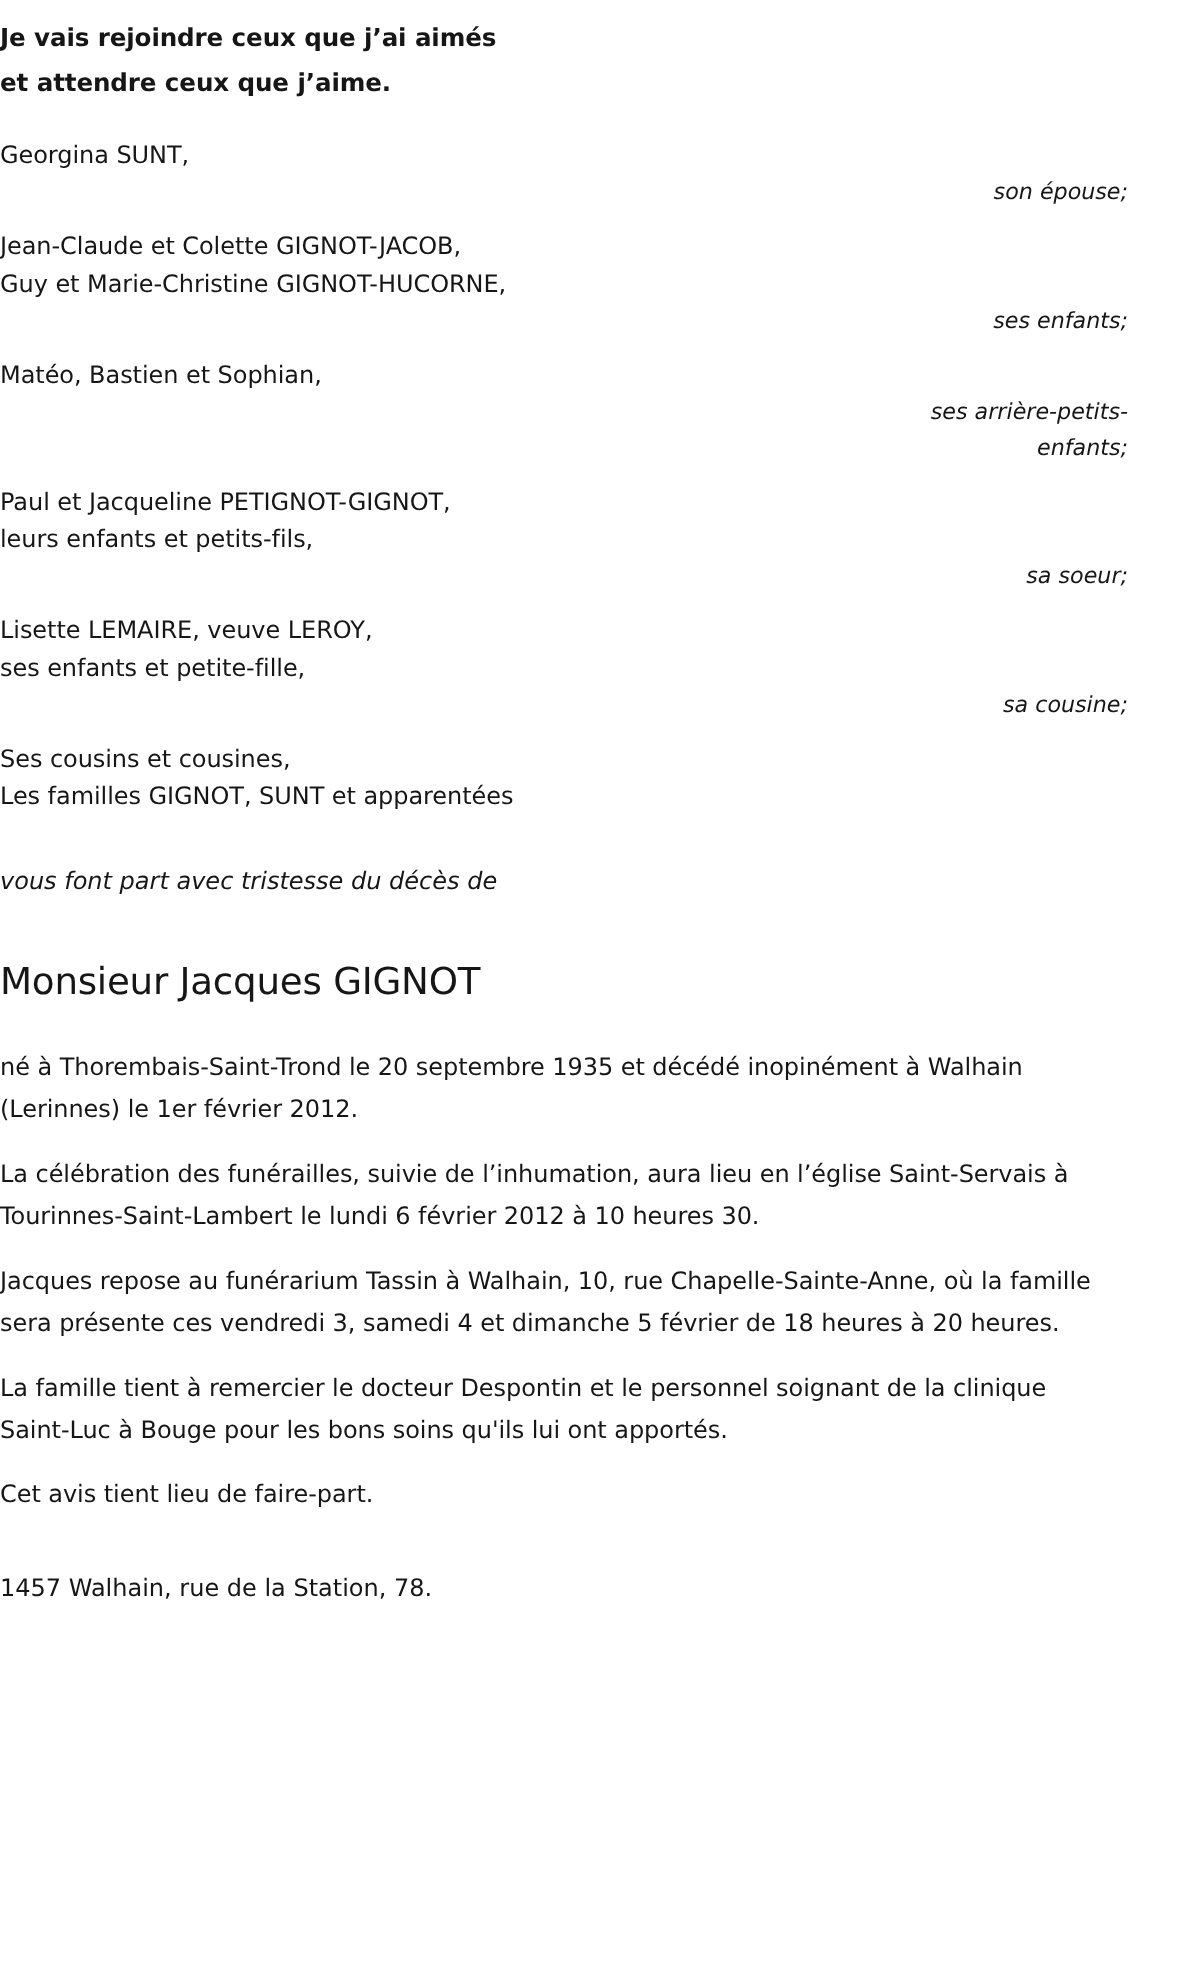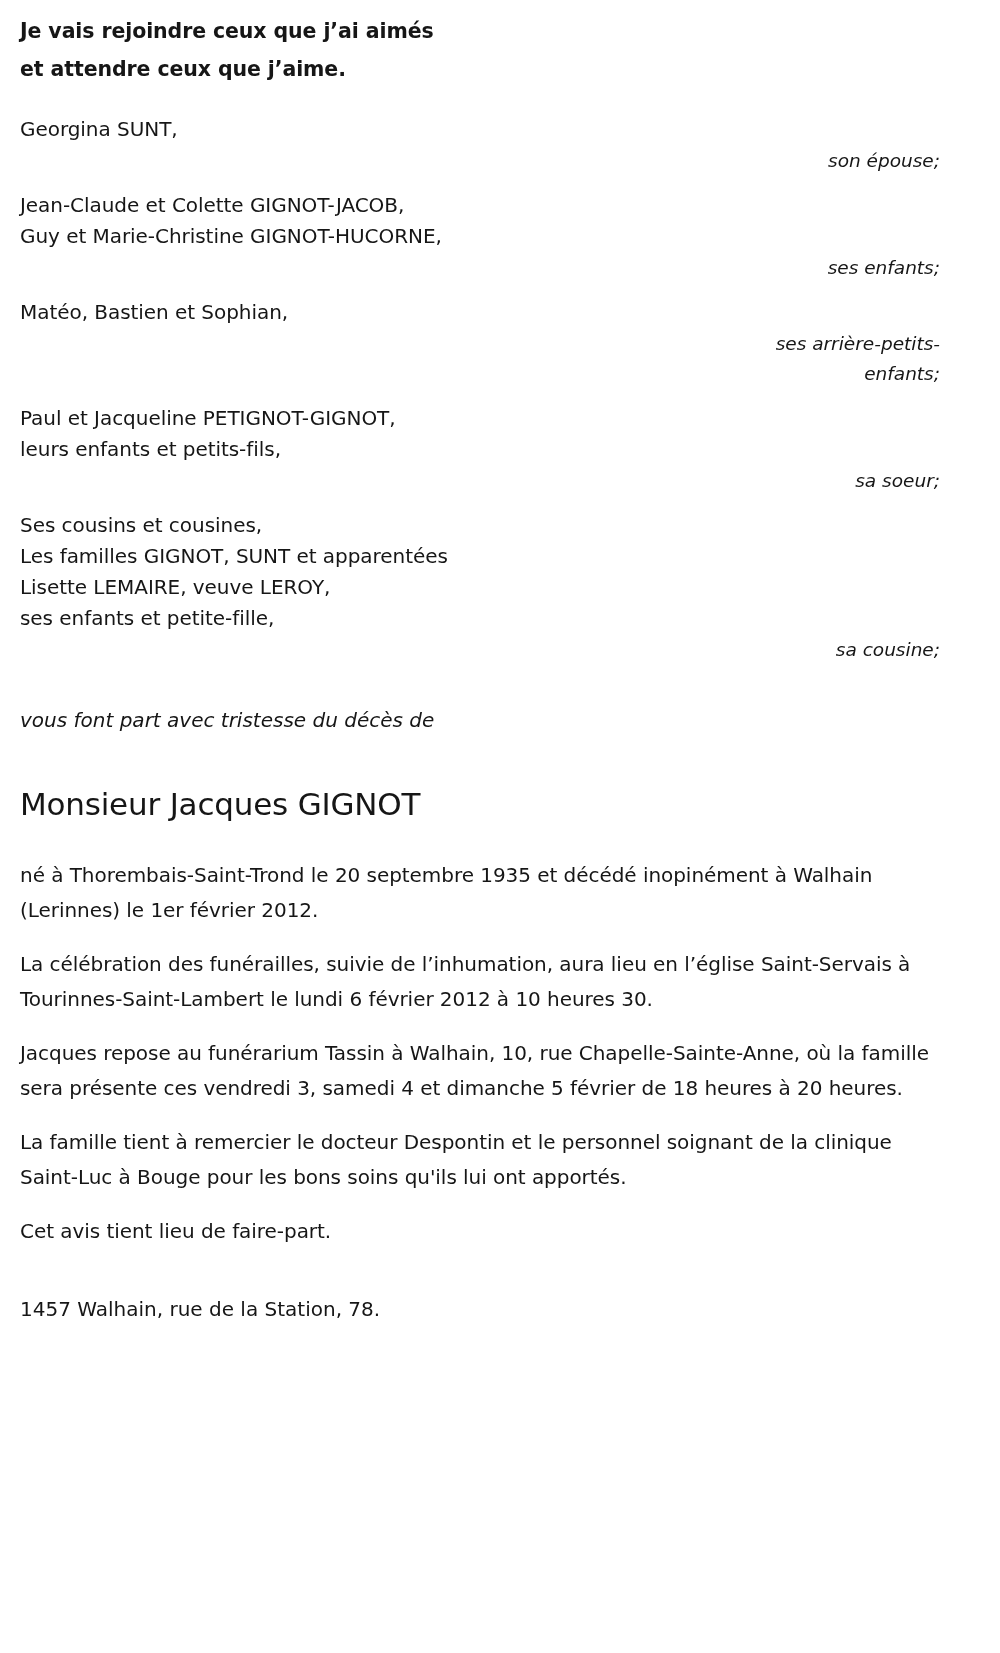--- a/index.html
+++ b/index.html
@@ -13,21 +13,21 @@
     height: 1653px;
     font-family: "DejaVu Sans", "Liberation Sans", sans-serif;
     color: #161616;
     -webkit-font-smoothing: antialiased;
   }
   .page {
     position: relative;
     width: 1000px;
     height: 1653px;
     box-sizing: border-box;
-    padding: 12px 60px 0 20px;
+    padding: 12px 60px 0 0;
     overflow: hidden;
   }
 
   
   .epigraph {
     font-weight: bold;
     font-size: 20.5px;
     line-height: 38px;
     letter-spacing: -0.1px;
     margin: 0 0 6px 0;
@@ -137,31 +137,31 @@
         <div class="names">
           <span class="line">Paul et Jacqueline PETIGNOT-GIGNOT,</span>
           <span class="line">leurs enfants et petits-fils,</span>
         </div>
         <div class="relation">
           <span class="line">sa soeur;</span>
         </div>
       </div>
       <div class="family-group">
         <div class="names">
-          <span class="line">Ses cousins et cousines,</span>
-          <span class="line">Les familles GIGNOT, SUNT et apparentées</span>
-        </div>
-      </div>
-      <div class="family-group">
-        <div class="names">
           <span class="line">Lisette LEMAIRE, veuve LEROY,</span>
           <span class="line">ses enfants et petite-fille,</span>
         </div>
         <div class="relation">
           <span class="line">sa cousine;</span>
+        </div>
+      </div>
+      <div class="family-group">
+        <div class="names">
+          <span class="line">Ses cousins et cousines,</span>
+          <span class="line">Les familles GIGNOT, SUNT et apparentées</span>
         </div>
       </div>
     </div>
 
   <div class="announce">vous font part avec tristesse du décès de</div>
 
   <h1 class="deceased-name">Monsieur Jacques GIGNOT</h1>
 
   <div class="body-text">
       <p>né à Thorembais-Saint-Trond le 20 septembre 1935 et décédé inopinément à Walhain (Lerinnes) le 1er février 2012.</p>

